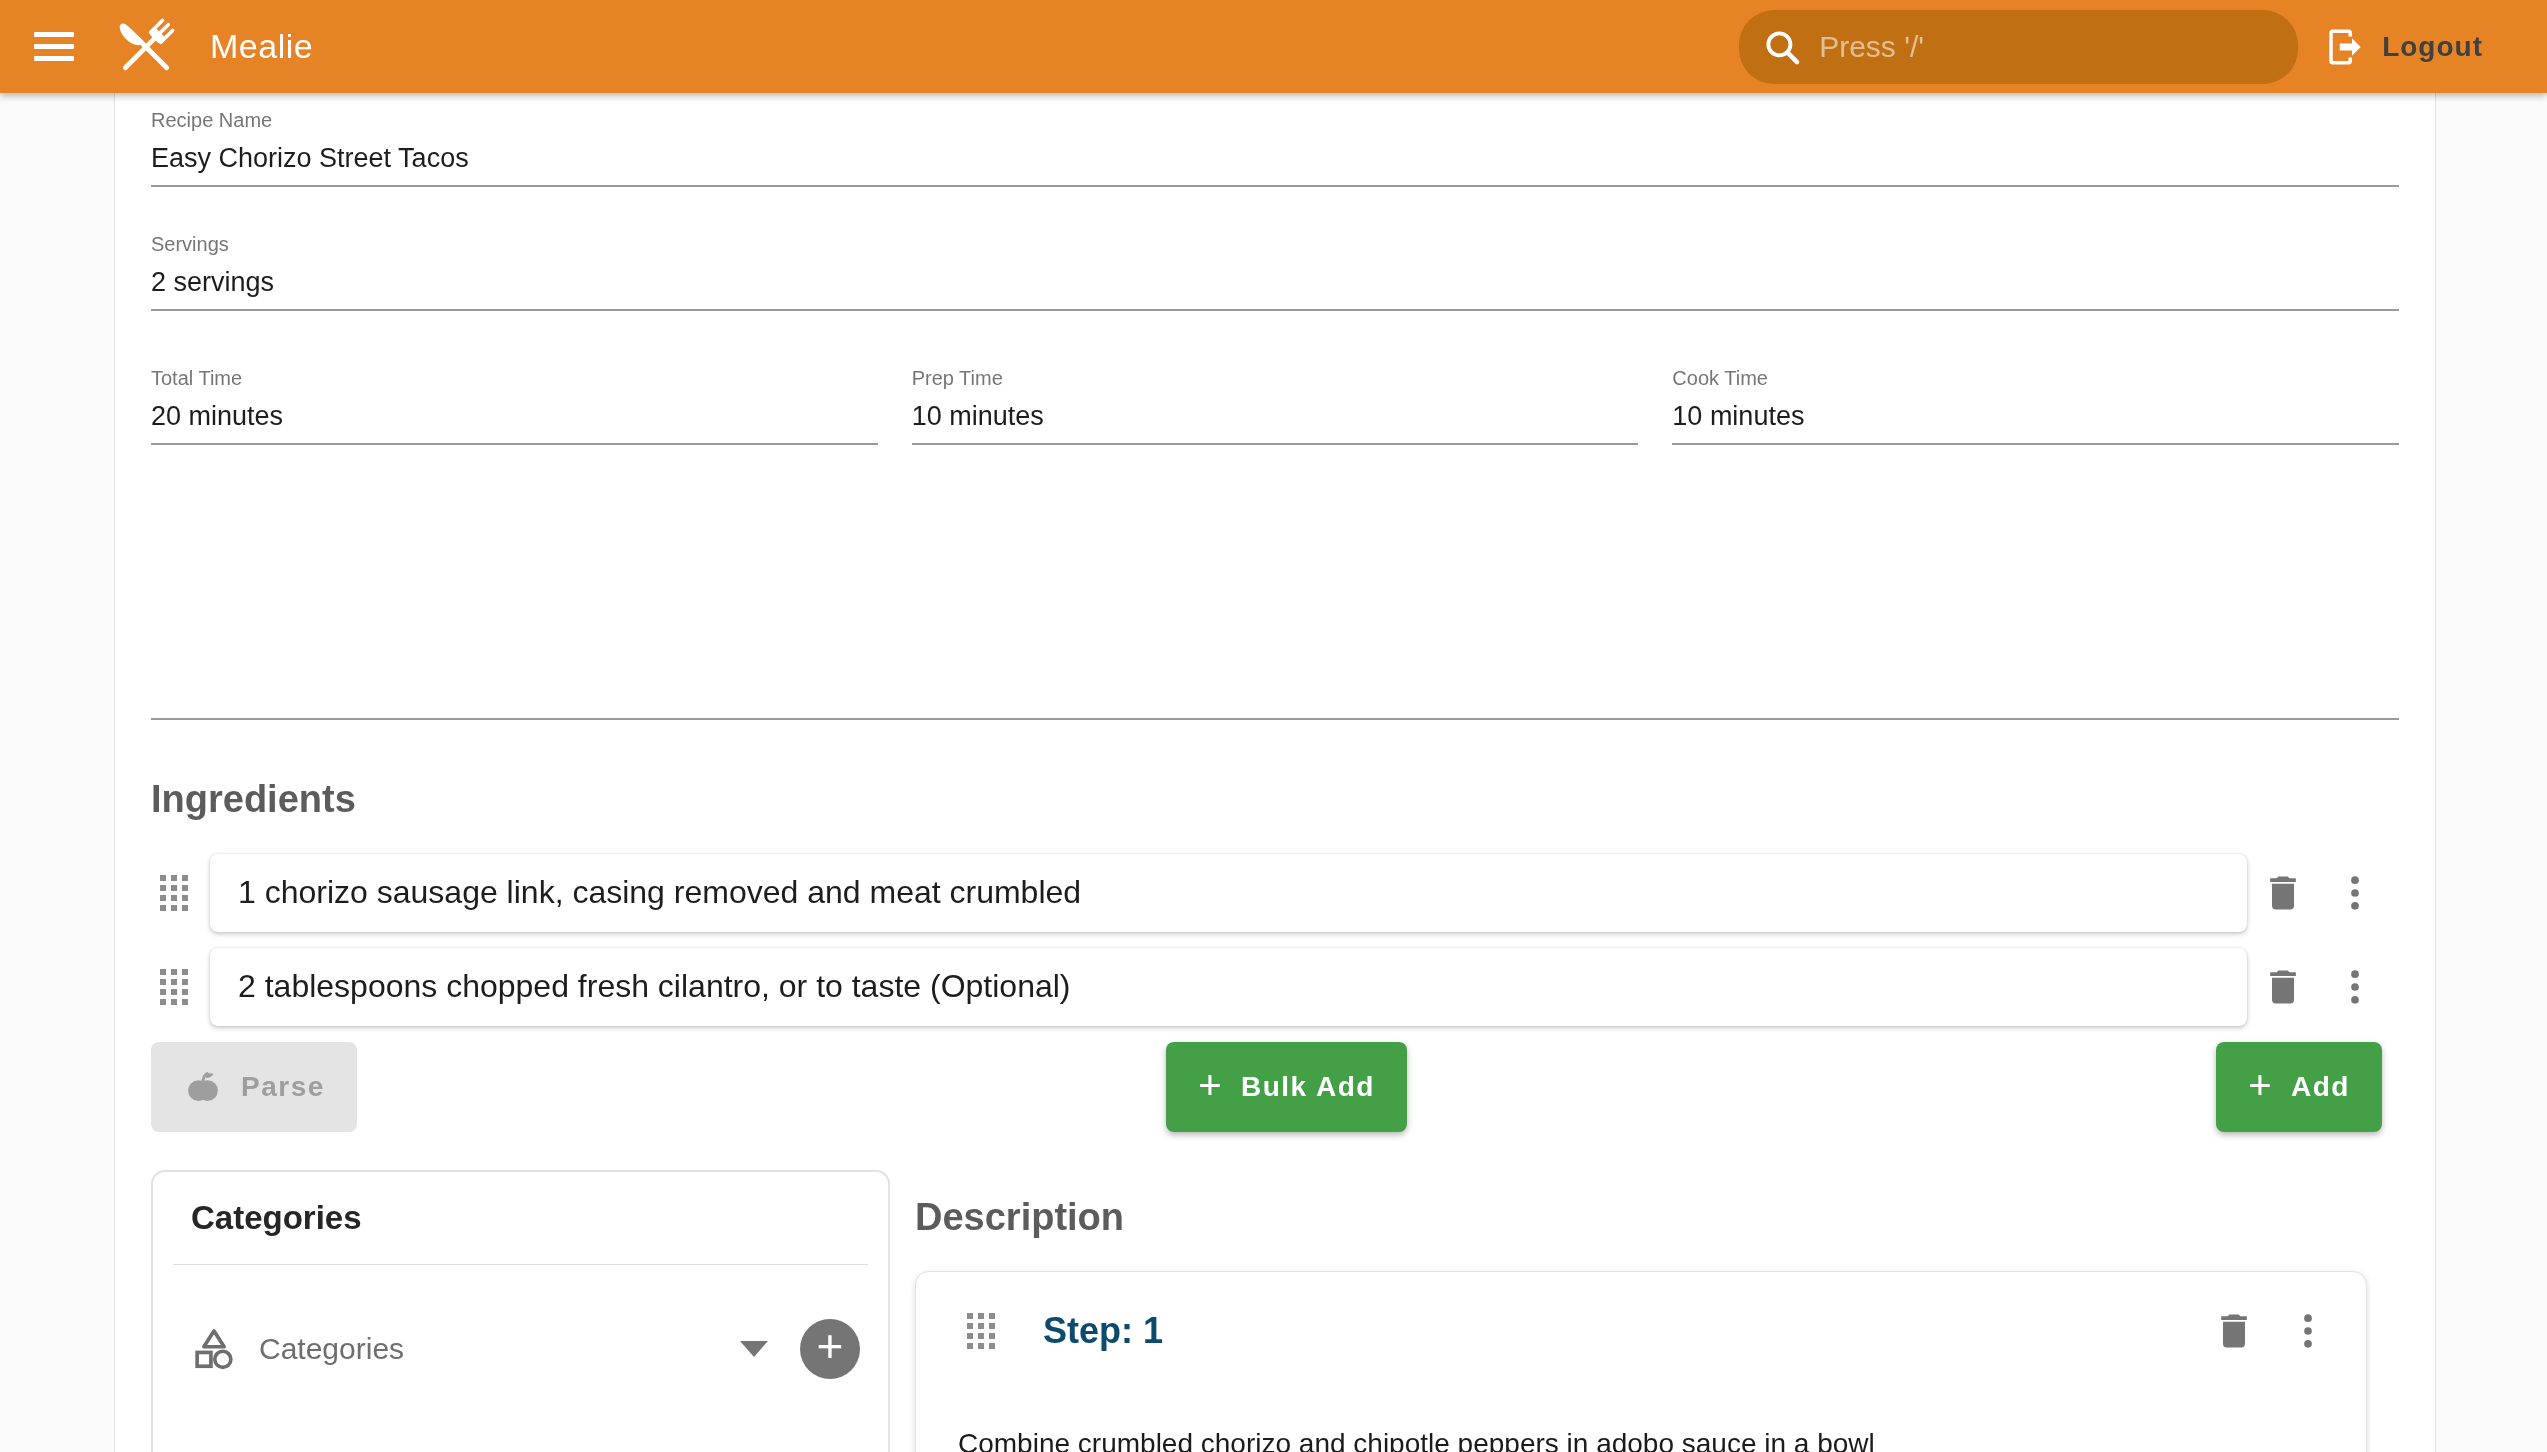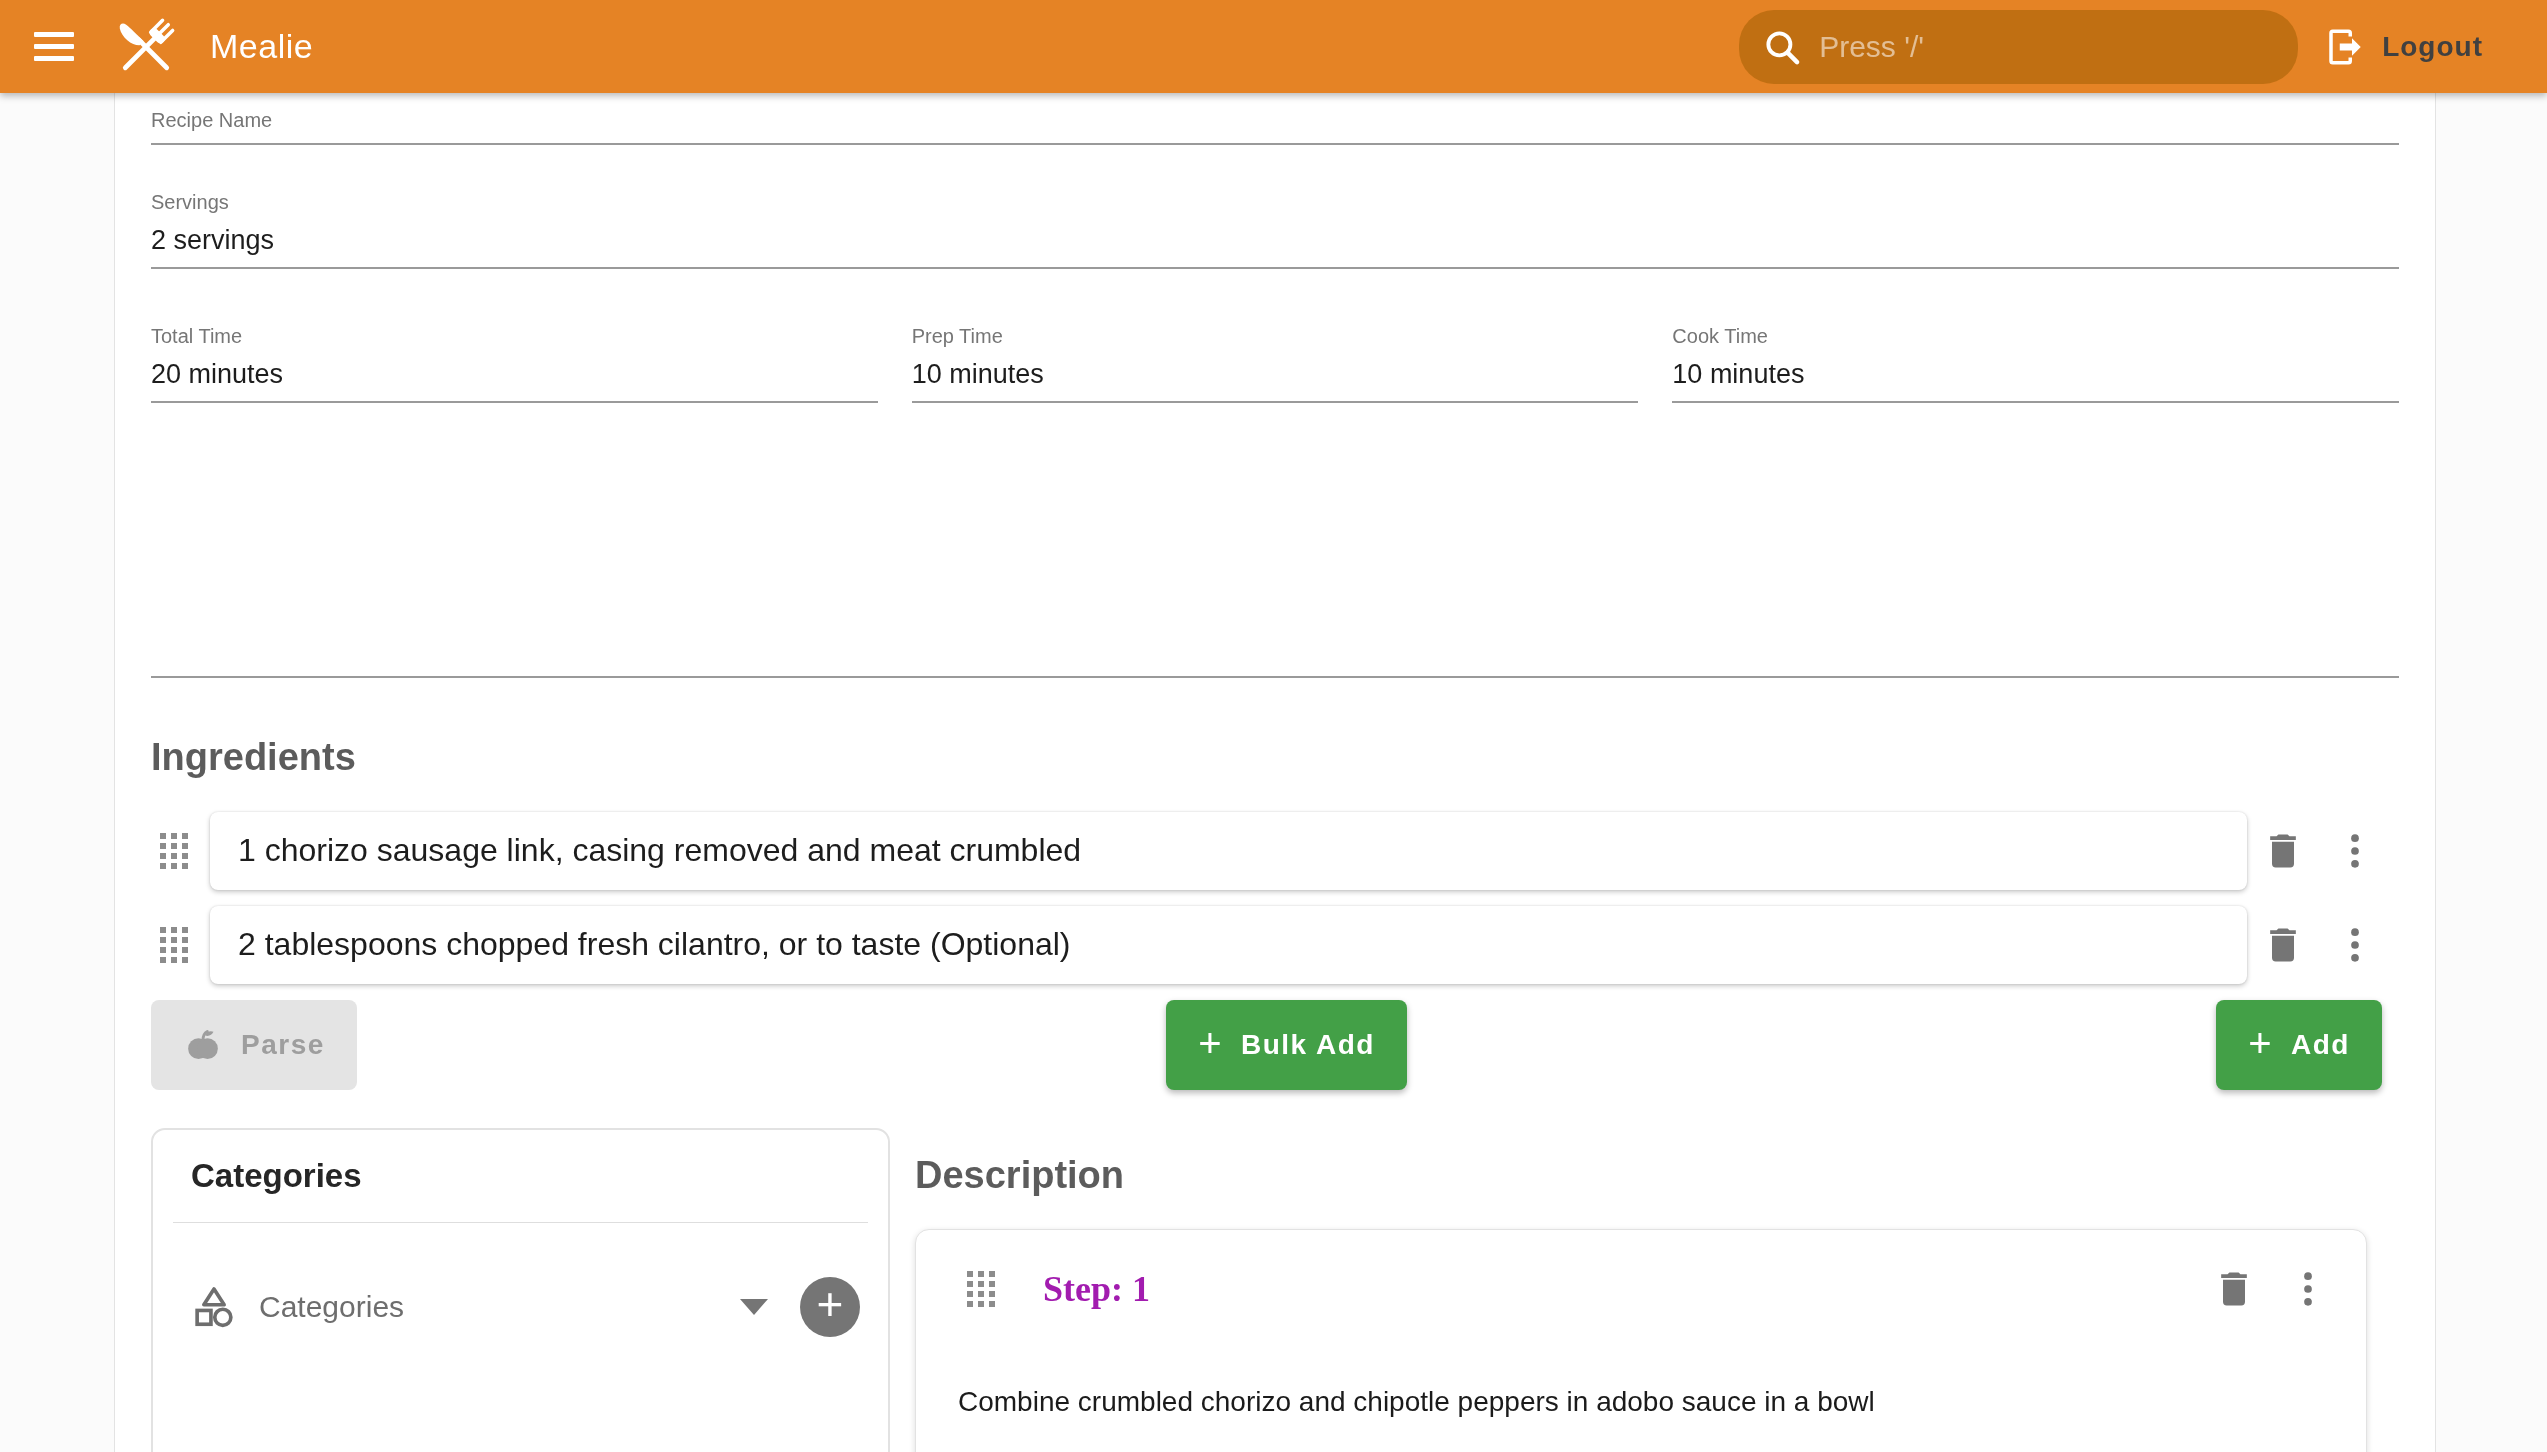--- a/index.html
+++ b/index.html
@@ -118,21 +118,21 @@
 
   .instr-col { flex: 1; margin-left: 25px; }
   .instr-heading { font-size: 38px; line-height: 46px; font-weight: 700; color: #5c5c5c; margin-top: 24px; }
   .step-card {
     margin-top: 30px; margin-right: 32px; height: 398px;
     border: 1px solid #e2e2e2; border-radius: 14px; background: #fff;
     box-shadow: 0 2px 6px rgba(0,0,0,.14);
     padding: 36px 36px 0 42px;
   }
   .step-header { display: flex; align-items: center; height: 46px; }
-  .step-title { font-size: 36px; font-weight: 700; color: #a21caf; margin-left: 26px; font-family: Liberation Serif, serif; }
+  .step-title { font-size: 36px; font-weight: 700; color: #0c4a6e; margin-left: 26px; }
   .step-actions { margin-left: auto; display: flex; align-items: center; gap: 30px; }
   .step-text { margin-top: 70px; font-size: 28px; line-height: 40px; color: #1b1b1b; }
 </style>
 </head>
 <body>
 
 <header class="app-bar">
   <button class="menu-btn" aria-label="menu">
     <span></span>
       <span></span>
@@ -168,20 +168,21 @@
       <path d="M16,17V14H9V10H16V7L21,12L16,17M14,2A2,2 0 0,1 16,4V6H14V4H5V20H14V18H16V20A2,2 0 0,1 14,22H5A2,2 0 0,1 3,20V4A2,2 0 0,1 5,2H14Z"></path>
     </svg>
     <span>Logout</span>
   </button>
 </header>
 
 <main class="main-card">
 
   <div class="tfield first">
     <div class="tfield-label">Recipe Name</div>
+    <div class="tfield-value">Easy Chorizo Street Tacos</div>
     <hr class="tfield-line">
   </div>
 
   <div class="tfield">
     <div class="tfield-label">Servings</div>
     <div class="tfield-value">2 servings</div>
     <hr class="tfield-line">
   </div>
 
   <div class="times-row">

